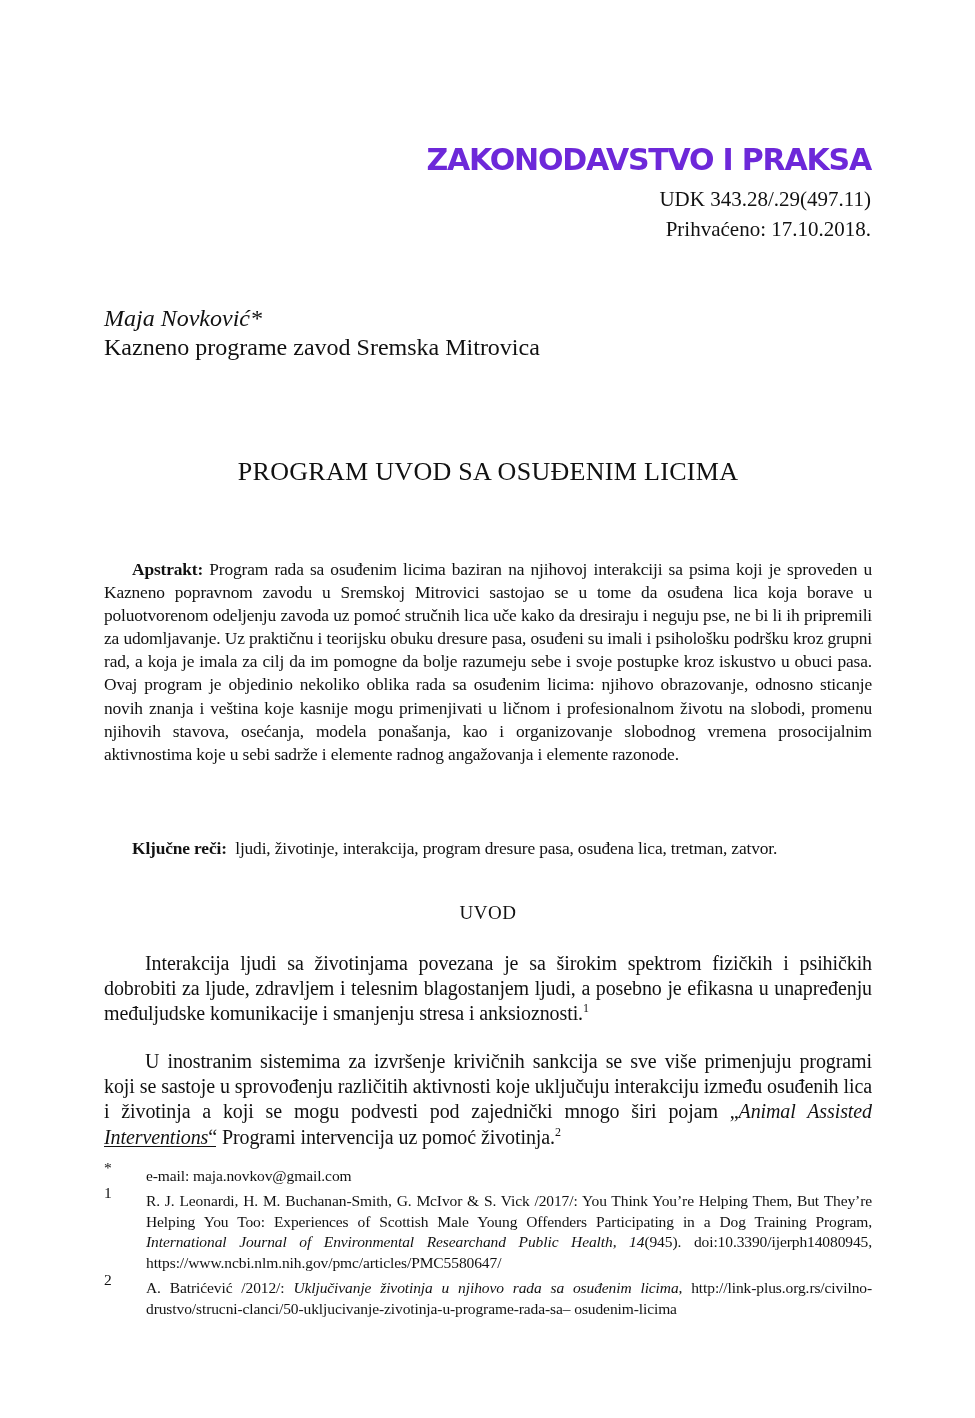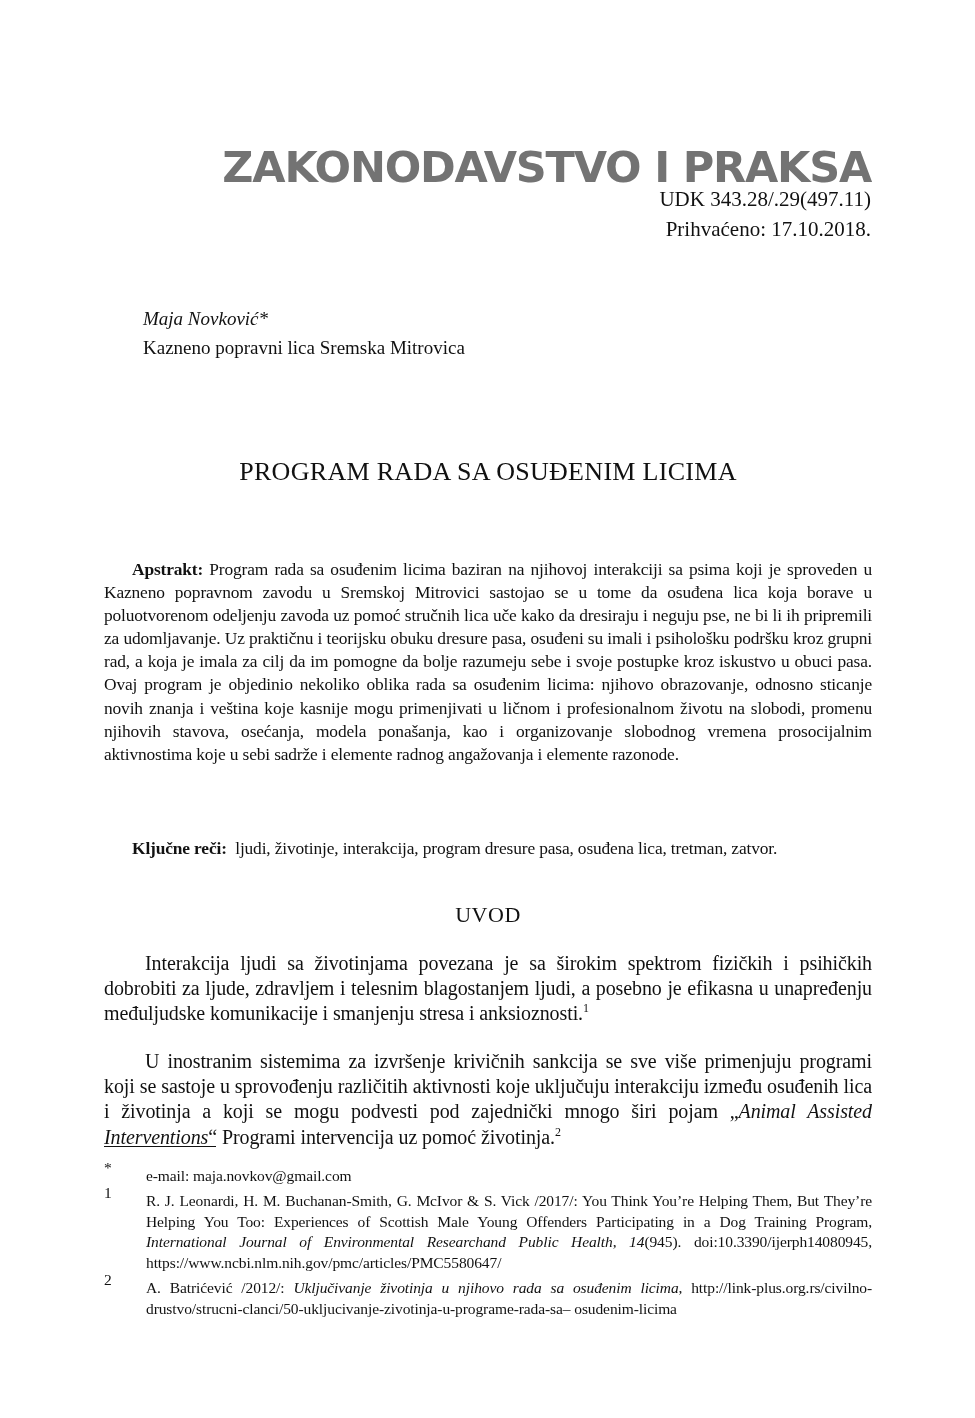--- a/index.html
+++ b/index.html
@@ -1,31 +1,31 @@
 <!DOCTYPE html>
 <html><head>
 <meta charset="utf-8">
 <style>
   html, body { margin: 0; padding: 0; background: #ffffff; }
   body { width: 975px; height: 1418px; position: relative; overflow: hidden; color: #111; }
 
   .journal-title {
     position: absolute; right: 104px; top: 142px;
     font-family: "DejaVu Sans", "Liberation Sans", sans-serif;
-    font-weight: bold; font-size: 43px; letter-spacing: -1.2px;
-    color: #737373; white-space: nowrap;
+    font-weight: bold; font-size: 30px; letter-spacing: -1.2px;
+    color: #6d28d9; white-space: nowrap;
   }
   .meta-line {
     position: absolute; right: 104px;
     font-family: "Liberation Serif", serif; font-size: 21px; white-space: nowrap;
   }
   .udk { top: 187px; }
   .accepted { top: 217px; }
 
-  .authors { position: absolute; left: 104px; top: 304px; font-family: "Liberation Serif", serif; font-size: 19px; line-height: 29px; margin-left: 39px; }
+  .authors { position: absolute; left: 104px; top: 304px; font-family: "Liberation Serif", serif; font-size: 24px; line-height: 29px; }
   .authors .it { font-style: italic; }
 
   .paper-title {
     position: absolute; left: 104px; width: 768px; top: 454px; text-align: center;
     font-family: "Liberation Serif", serif; font-size: 26px; line-height: 36px; letter-spacing: 0.3px;
   }
 
   .abstract {
     position: absolute; left: 104px; width: 768px; top: 558px;
     font-family: "Liberation Serif", serif; font-size: 17.4px; line-height: 23.1px;
@@ -33,21 +33,21 @@
   }
   .abstract b, .keywords b { font-weight: bold; margin-left: 28px; }
 
   .keywords {
     position: absolute; left: 104px; width: 768px; top: 838px;
     font-family: "Liberation Serif", serif; font-size: 17.4px; letter-spacing: -0.15px; white-space: nowrap;
   }
 
   .section-heading {
     position: absolute; left: 104px; width: 768px; top: 902px; text-align: center;
-    font-family: "Liberation Serif", serif; font-size: 22px; letter-spacing: 0.5px;
+    font-family: "Liberation Serif", serif; font-size: 19px; letter-spacing: 0.5px;
   }
 
   .body-text {
     position: absolute; left: 104px; width: 768px;
     font-family: "Liberation Serif", serif; font-size: 20px; line-height: 25.2px;
     text-align: justify; text-indent: 41px; letter-spacing: -0.1px;
   }
   .p1 { top: 951px; }
   .p2 { top: 1031px; margin-top: 18px; }
   .body-text sup { font-size: 12px; line-height: 0; }
@@ -68,25 +68,25 @@
 </style>
 </head>
 <body>
 
 <div class="journal-title">ZAKONODAVSTVO I PRAKSA</div>
 <div class="meta-line udk">UDK 343.28/.29(497.11)</div>
 <div class="meta-line accepted">Prihvaćeno: 17.10.2018.</div>
 
 <div class="authors">
   <div class="it">Maja Novković*</div>
-  <div>Kazneno popravni lica Sremska Mitrovica</div>
+  <div>Kazneno programe zavod Sremska Mitrovica</div>
 </div>
 
 <div class="paper-title">
-  <div>PROGRAM RADA SA OSUĐENIM LICIMA</div>
+  <div>PROGRAM UVOD SA OSUĐENIM LICIMA</div>
 </div>
 
 <div class="abstract">
   <b>Apstrakt:</b>
   <span>Program rada sa osuđenim licima baziran na njihovoj interakciji sa psima koji je sproveden u Kazneno popravnom zavodu u Sremskoj Mitrovici sastojao se u tome da osuđena lica koja borave u poluotvorenom odeljenju zavoda uz pomoć stručnih lica uče kako da dresiraju i neguju pse, ne bi li ih pripremili za udomljavanje. Uz praktičnu i teorijsku obuku dresure pasa, osuđeni su imali i psihološku podršku kroz grupni rad, a koja je imala za cilj da im pomogne da bolje razumeju sebe i svoje postupke kroz iskustvo u obuci pasa. Ovaj program je objedinio nekoliko oblika rada sa osuđenim licima: njihovo obrazovanje, odnosno sticanje novih znanja i veština koje kasnije mogu primenjivati u ličnom i profesionalnom životu na slobodi, promenu njihovih stavova, osećanja, modela ponašanja, kao i organizovanje slobodnog vremena prosocijalnim aktivnostima koje u sebi sadrže i elemente radnog angažovanja i elemente razonode.</span>
 </div>
 
 <div class="keywords">
   <b>Ključne reči:</b>&nbsp;
   <span>ljudi, životinje, interakcija, program dresure pasa, osuđena lica, tretman, zatvor.</span>

